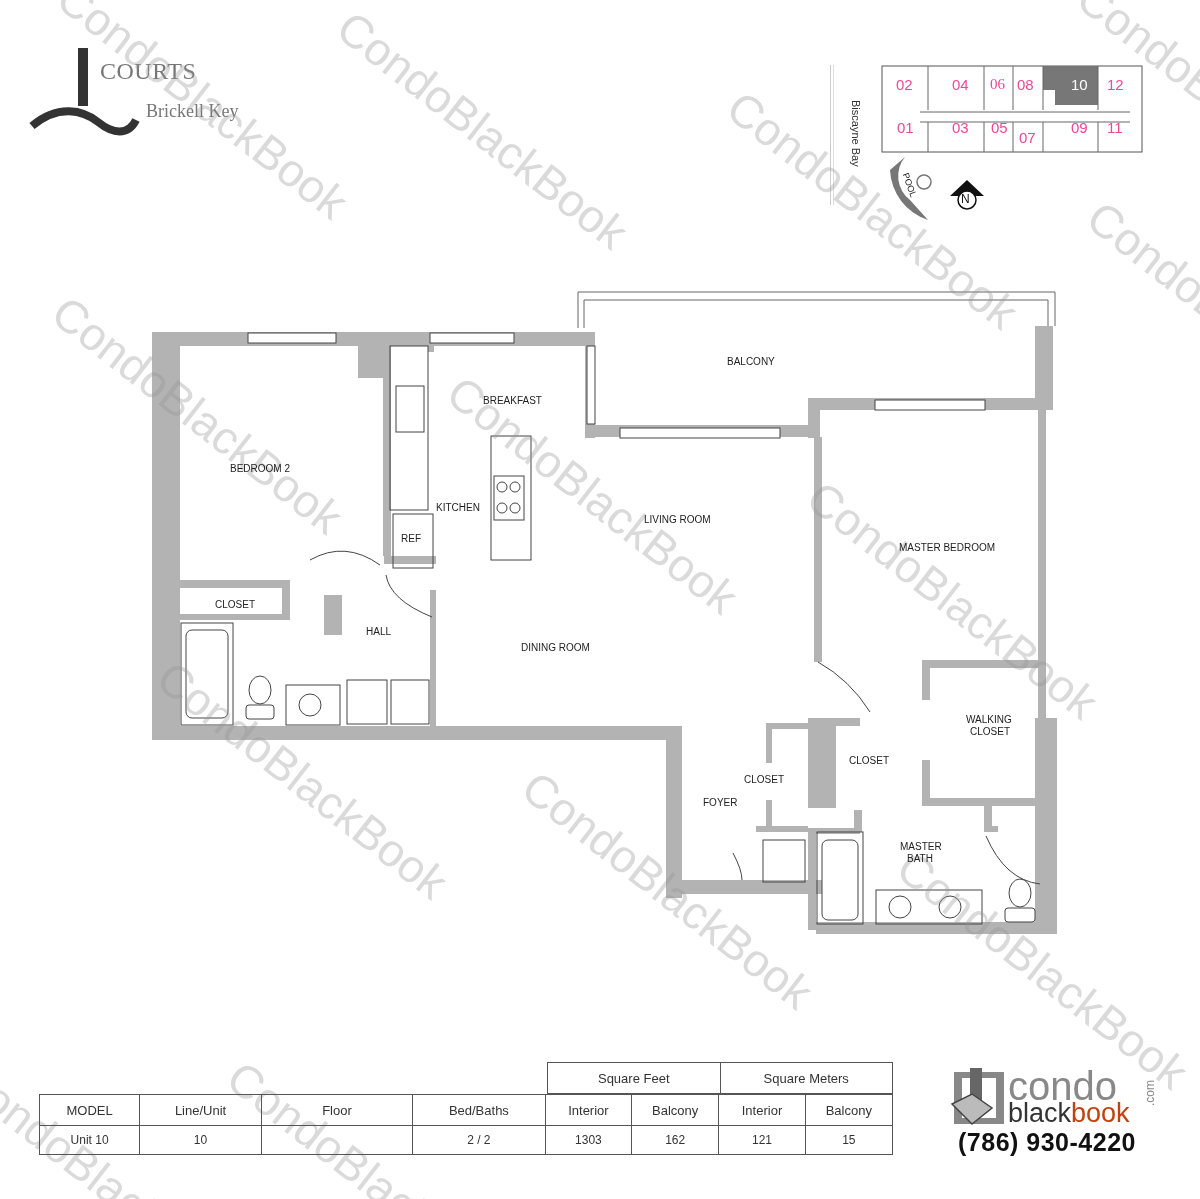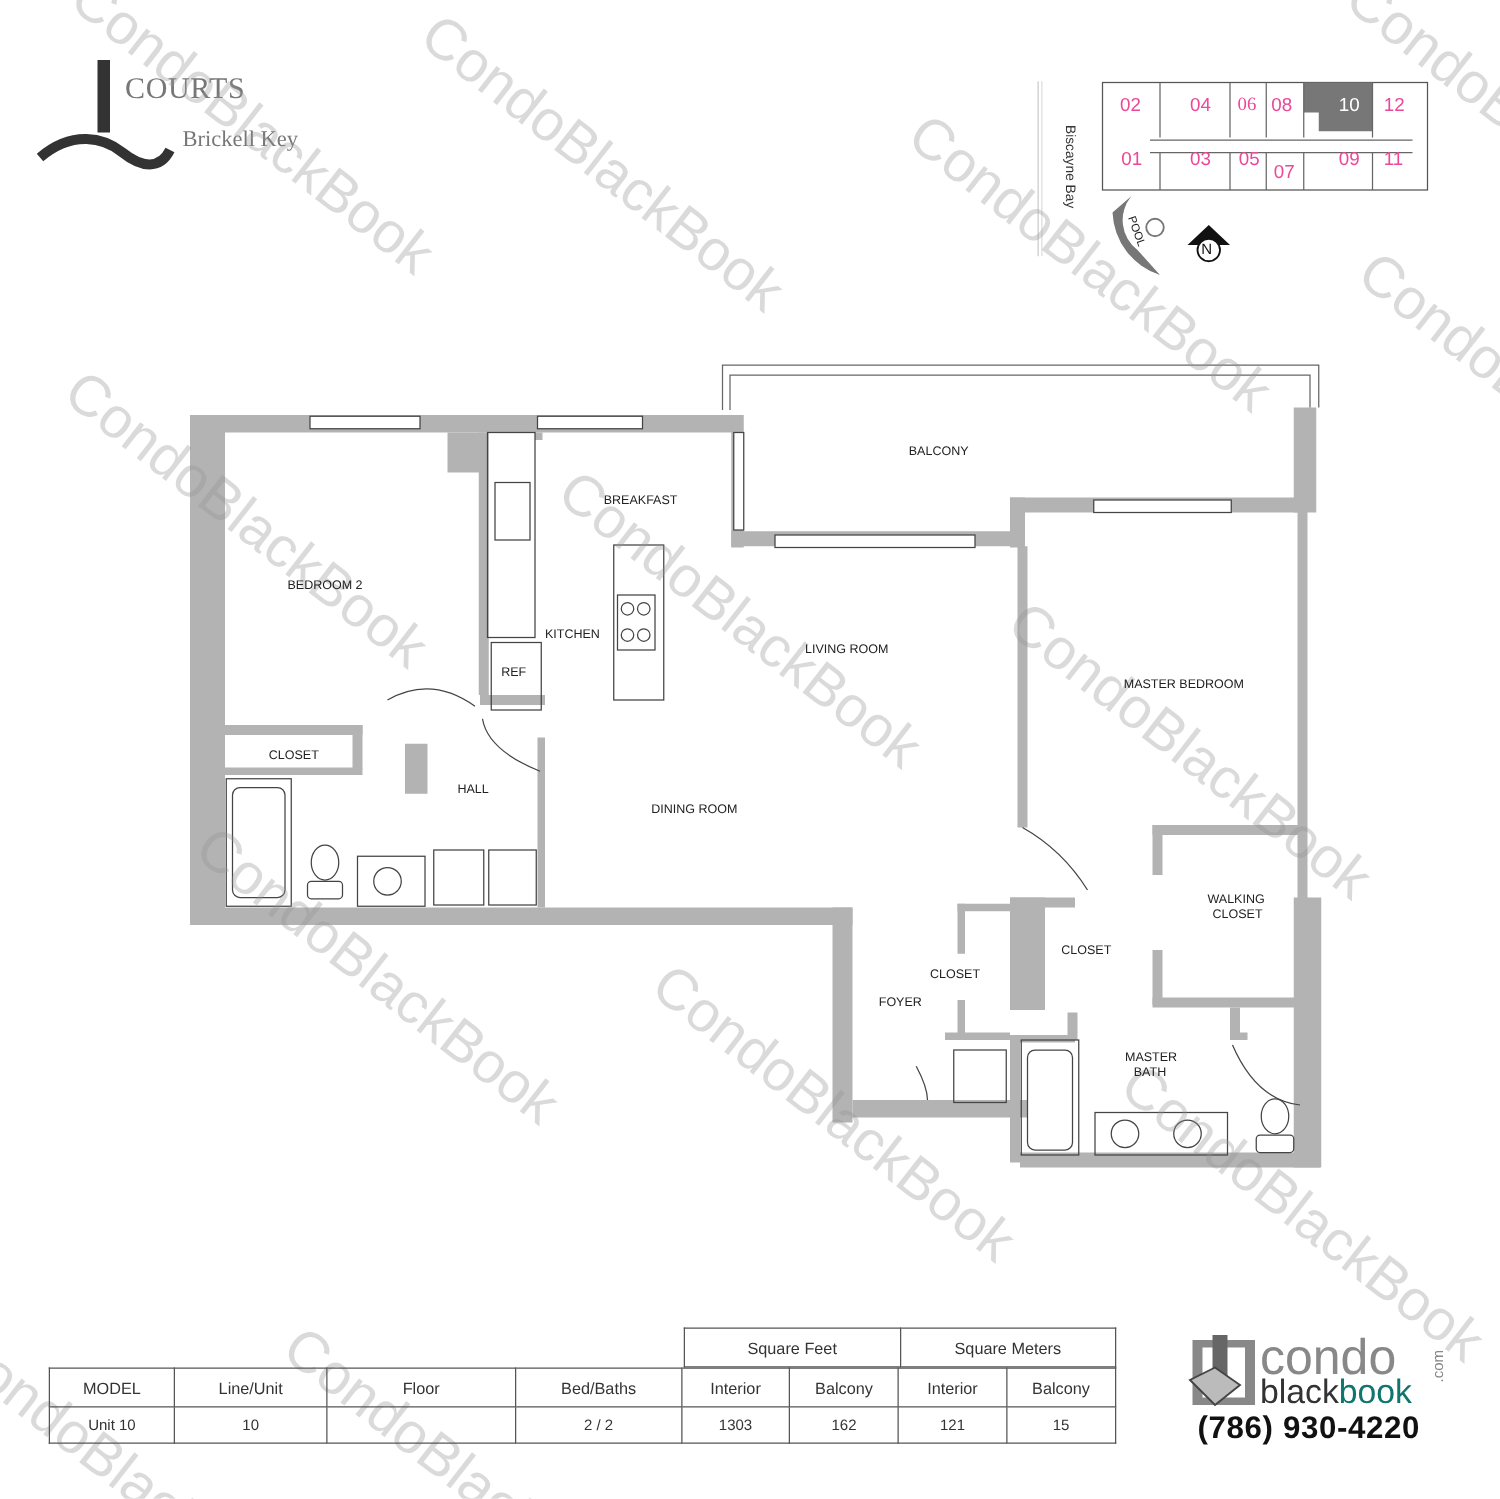--- a/index.html
+++ b/index.html
@@ -21,21 +21,21 @@
   
   table.info { position:absolute; border-collapse:collapse; font-size:13px; color:#333; z-index:6; }
   table.info td { border:1.5px solid #555; text-align:center; padding:0; }
   .t-head td { height:30px; }
   .t-val td { height:28px; font-size:12px; }
 
   
   .brand-phone { position:absolute; left:958px; top:1128px; font-family:"Liberation Sans", sans-serif; font-weight:bold; font-size:25px; color:#111; letter-spacing:0.5px; }
   .brand-condo { position:absolute; left:1008px; top:1064px; font-size:40px; color:#888; font-family:"Liberation Sans", sans-serif; }
   .brand-black { position:absolute; left:1008px; top:1098px; font-size:27px; color:#333; font-family:"Liberation Sans", sans-serif; }
-  .brand-black .book { color:#0f766e; }
+  .brand-black .book { color:#c2410c; }
   .brand-com { position:absolute; left:1143px; top:1080px; font-size:12px; color:#888; writing-mode:vertical-rl; transform:rotate(180deg); }
 </style>
 </head>
 <body>
 
 <div>
   <svg class="abs" style="left:28px;top:44px;" width="115" height="95">
     <rect x="50" y="4" width="10" height="58" fill="#333"></rect>
     <path d="M4 82 C 30 60, 55 66, 70 78 S 100 92, 108 76" stroke="#333" stroke-width="8" fill="none"></path>
   </svg>

